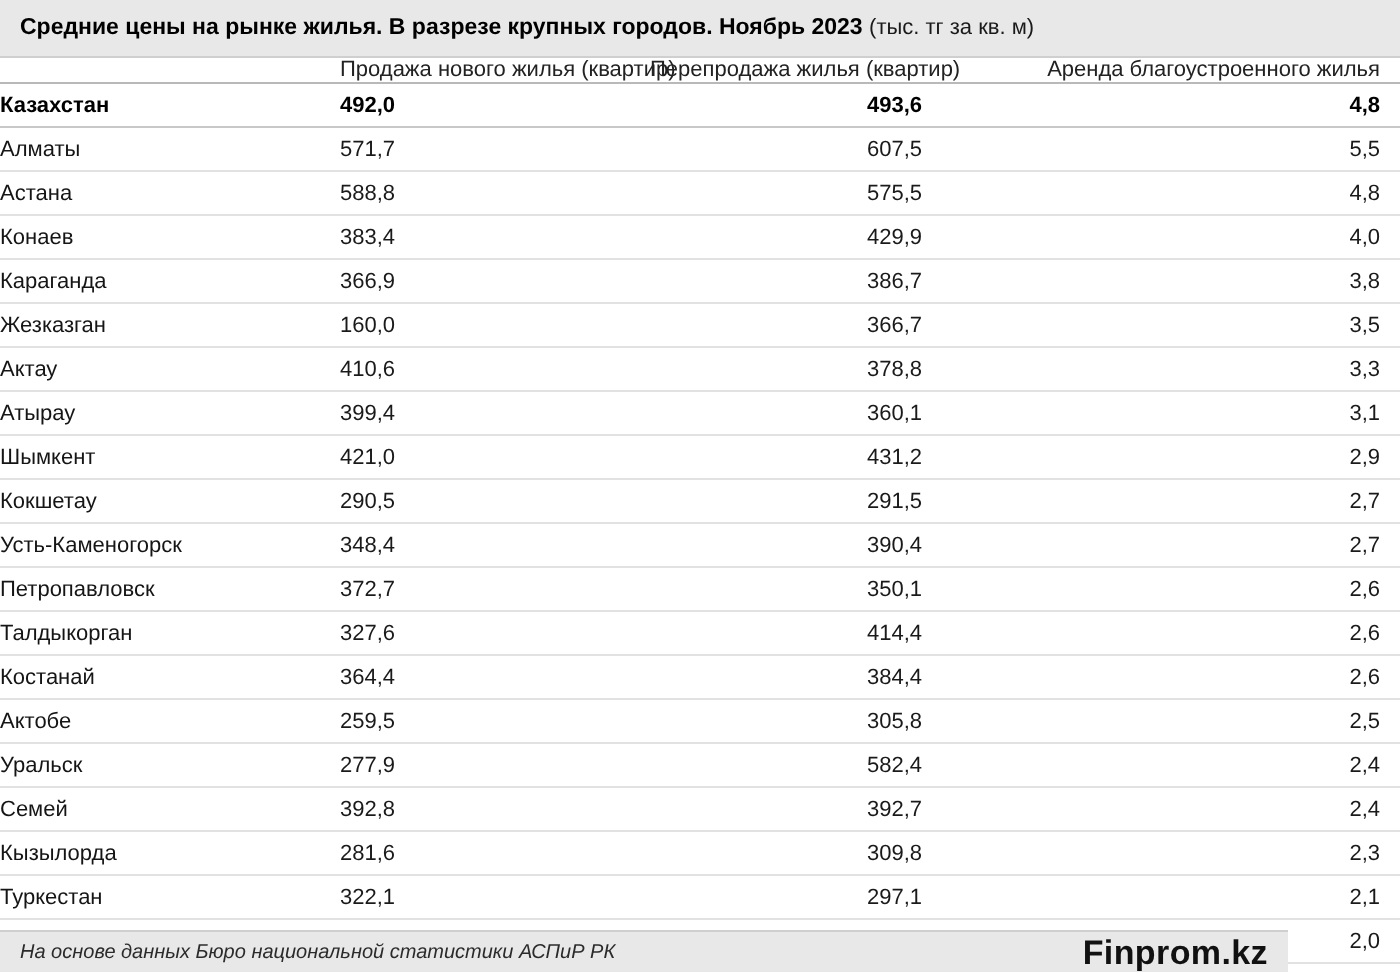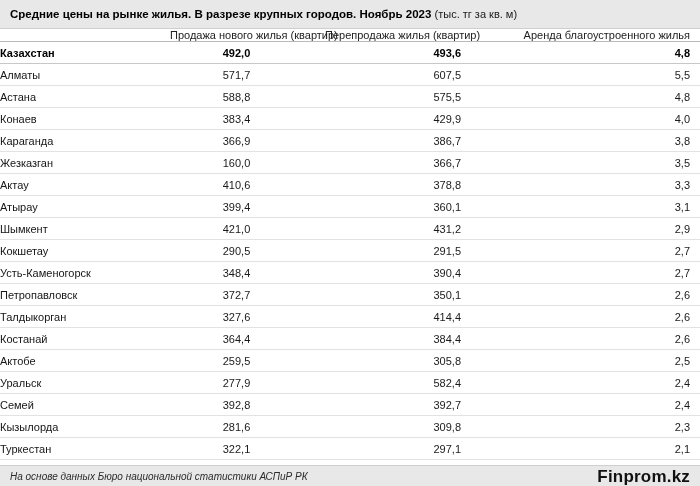--- a/index.html
+++ b/index.html
@@ -78,39 +78,39 @@
   }
   tbody td {
     border-bottom: 1px solid #e2e2e2;
     height: 21px;
   }
   tbody td.c-name {
     text-align: left;
     color: #151515;
   }
   tbody td.c-new {
-    text-align: center;
+    text-align: left;
     padding-right: 22px;
   }
   tbody td.c-resale {
     text-align: right;
     padding-right: 24px;
   }
   tbody td.c-rent {
     text-align: right;
     padding-right: 10px;
   }
   tbody tr.row-total td {
     border-bottom: 1px solid #c8c8c8;
   }
   .footer {
     position: absolute;
     left: 0;
     bottom: 0;
-    width: 700px;
+    width: 644px;
     box-sizing: border-box;
     background: #e8e8e8;
     border-top: 1px solid #cfcfcf;
     height: 21px;
     line-height: 21px;
     padding: 0 10px;
     font-size: 10px;
     font-style: italic;
     color: #2b2b2b;
     display: flex;

